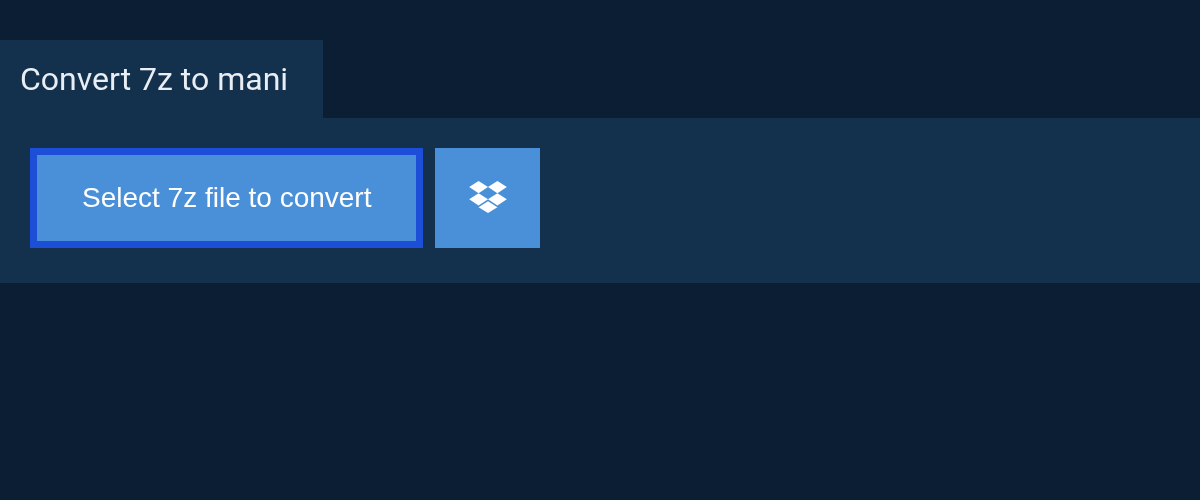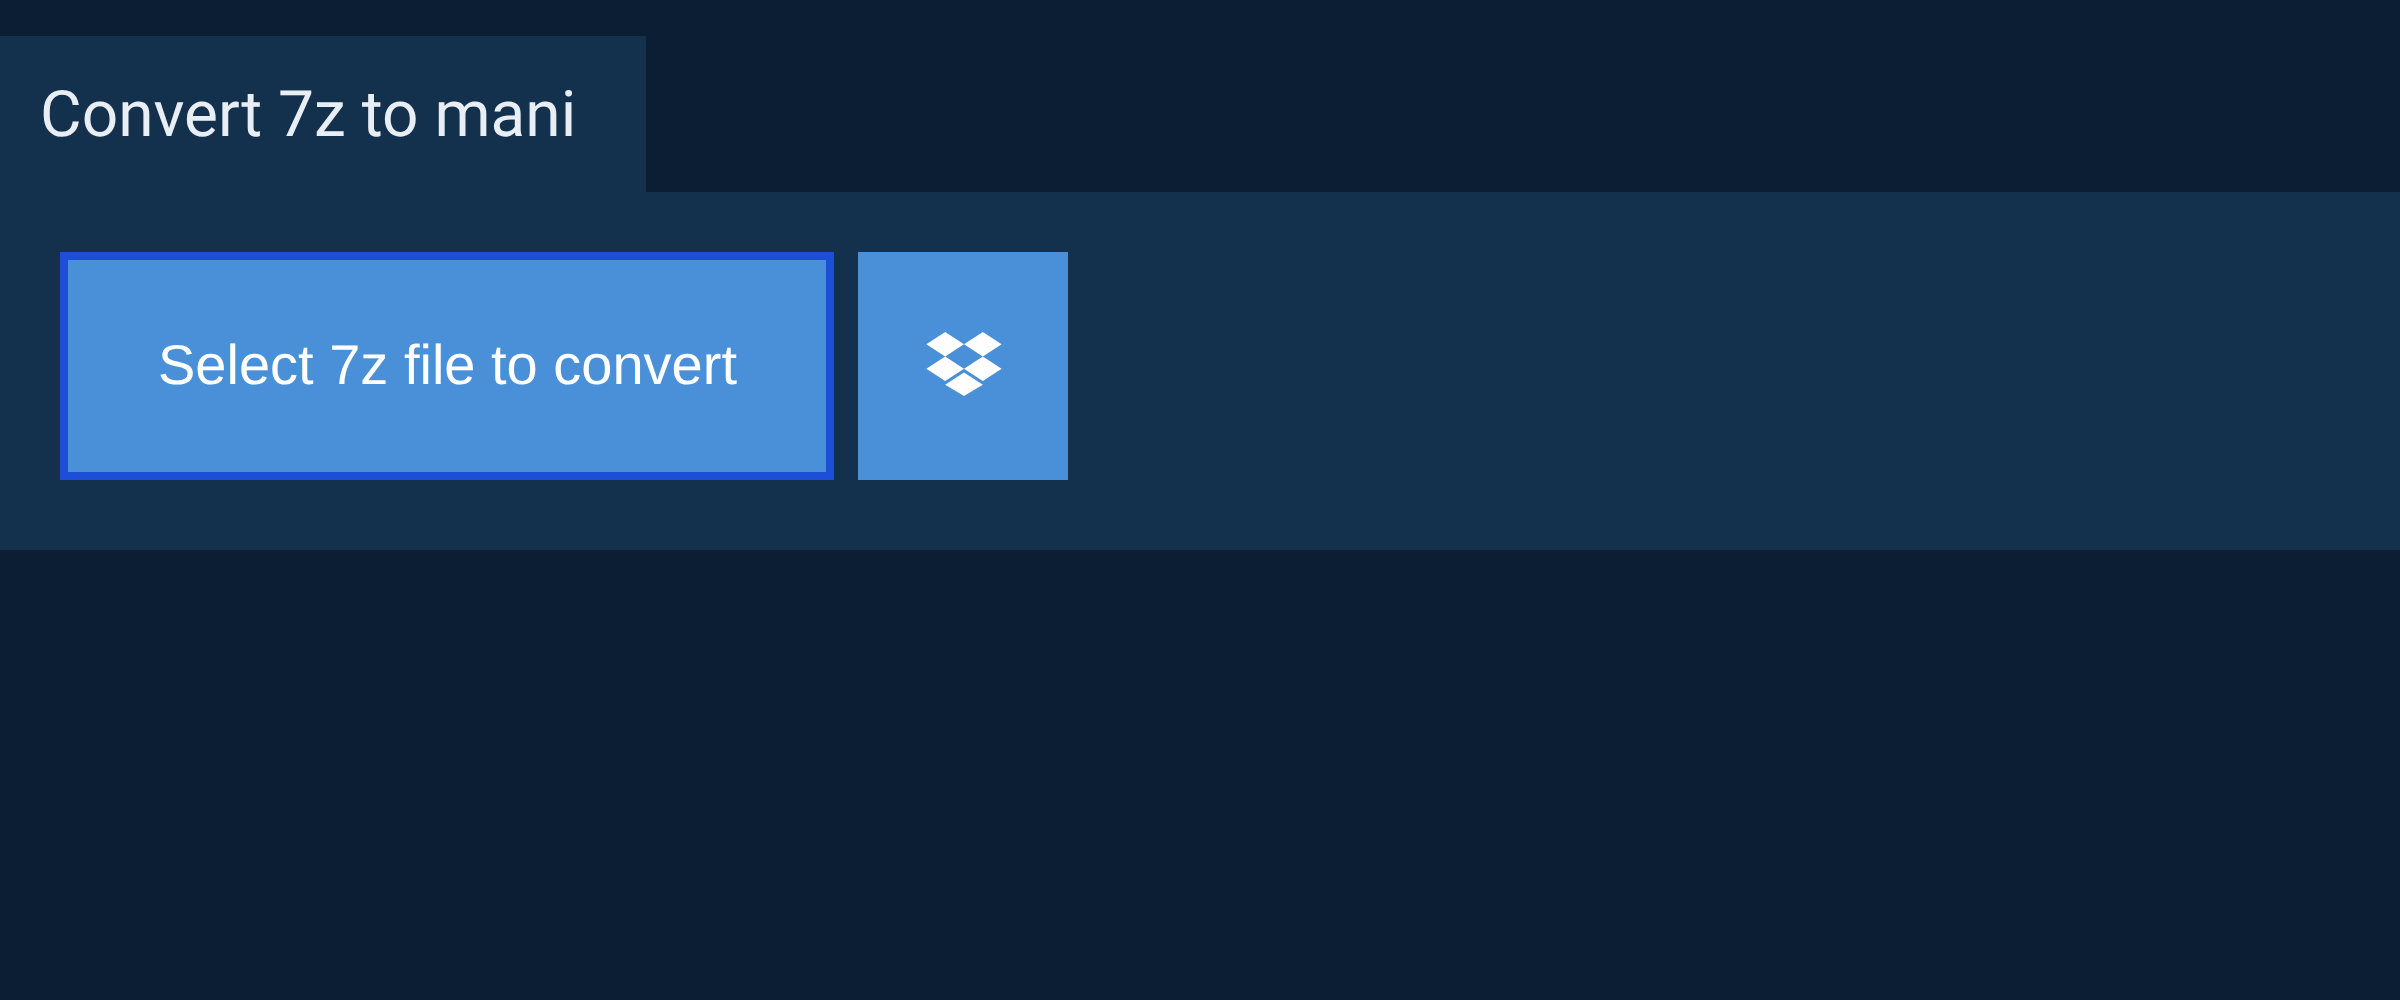--- a/index.html
+++ b/index.html
@@ -11,45 +11,45 @@
       width: 1200px;
       height: 500px;
       background: #0b1e33;
       font-family: -apple-system, BlinkMacSystemFont, 'Segoe UI', Roboto, sans-serif;
       overflow: hidden;
     }
     .header-tab {
       background: #13304d;
       display: inline-block;
       padding: 20px 35px 20px 20px;
-      margin-top: 18px;
+      margin-top: 40px;
     }
     .header-title {
       color: #e8eef4;
       font-size: 32px;
       font-weight: 400;
     }
     .upload-panel {
       background: #13304d;
       width: 100%;
       padding: 30px 30px 35px 30px;
       margin-top: 0;
     }
     .button-row {
       display: flex;
       gap: 12px;
       align-items: stretch;
     }
     .select-file-button {
       background: #4a90d9;
-      border: 4px solid #1d4ed8;
+      border: 7px solid #1d4ed8;
       color: #ffffff;
       font-size: 28px;
       font-weight: 400;
-      padding: 37px 45px;
+      padding: 27px 45px;
       cursor: pointer;
       display: flex;
       align-items: center;
       justify-content: center;
     }
     .dropbox-button {
       background: #4a90d9;
       border: none;
       width: 105px;
       cursor: pointer;

